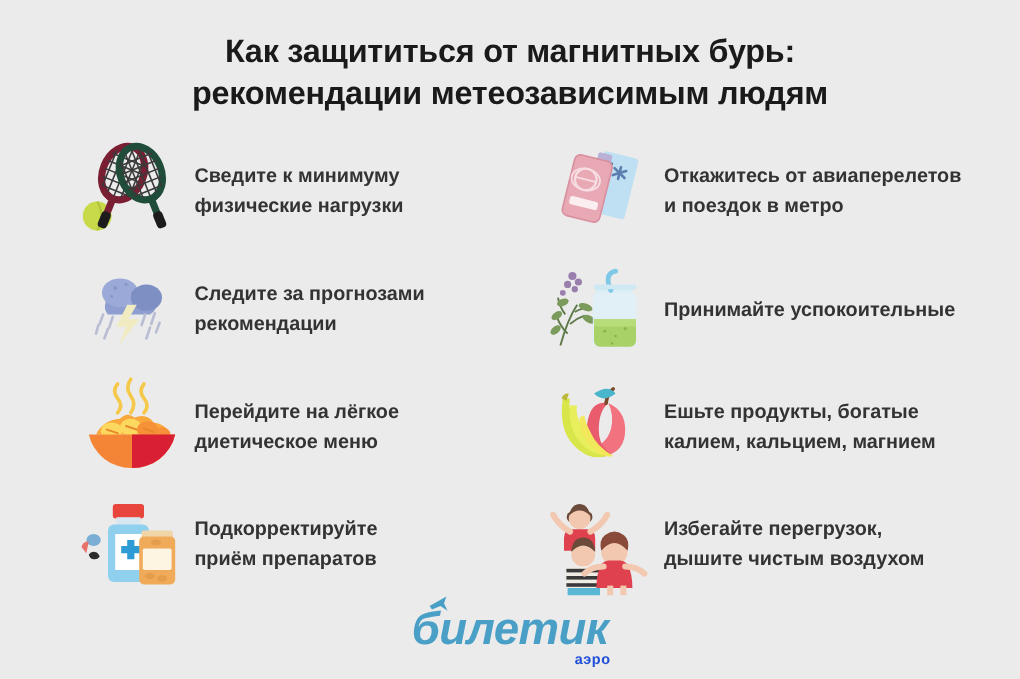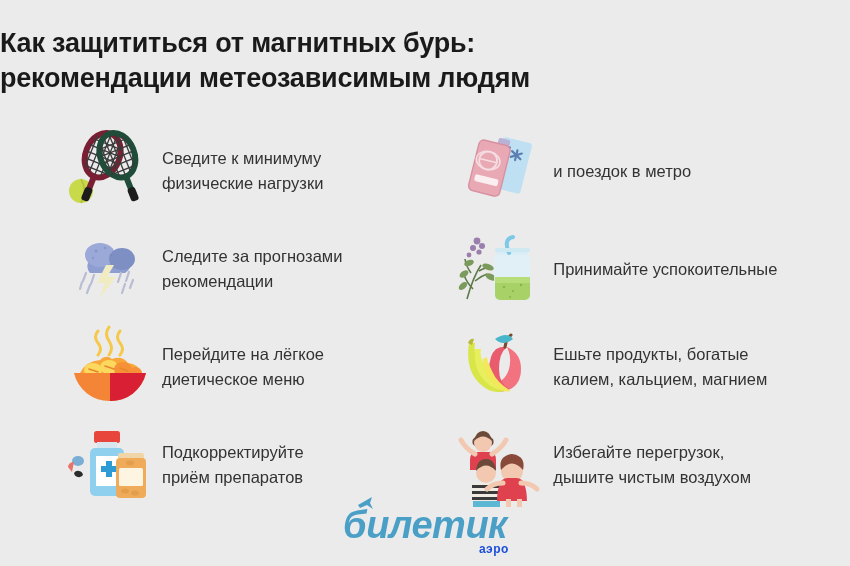--- a/index.html
+++ b/index.html
@@ -13,36 +13,38 @@
   #page {
     position: relative;
     width: 850px; height: 566px;
     background: #ebebeb;
   }
 
   
   .title-block {
     position: absolute;
     top: 26px; left: 0; right: 0;
+    text-align: center;
   }
   .title-line {
     color: #1a1a1a;
     font-weight: bold;
     font-size: 27px;
     line-height: 35px;
     letter-spacing: -0.2px;
     white-space: nowrap;
   }
 
   
   .columns {
     position: absolute;
-    top: 122px; left: 0;
+    top: 111px; left: 0;
     width: 830px;
     display: flex;
+    font-weight: bold;
   }
   .col { width: 425px; }
   .col-left  { padding-left: 62px; }
   .col-right { padding-left: 38px; }
 
   .tip {
     display: flex;
     align-items: center;
     height: 98px;
   }
@@ -271,20 +273,21 @@
               </g>
               <rect x="18" y="16" width="32" height="52" rx="5" fill="#e8a9b4"></rect>
               <rect x="18" y="16" width="32" height="52" rx="5" fill="none" stroke="#d890a0" stroke-width="1.4"></rect>
               <circle cx="31" cy="35" r="9" fill="none" stroke="#f6dde2" stroke-width="1.8"></circle>
               <path d="M22 35 h18 M31 26 a12 9 0 0 1 0 18 a12 9 0 0 1 0 -18" fill="none" stroke="#f6dde2" stroke-width="1.5"></path>
               <rect x="22" y="51" width="24" height="7" rx="2" fill="#fbeef1"></rect>
             </g>
           </svg>
         </div>
         <div class="tip-text">
+          <span>Откажитесь от авиаперелетов</span>
           <span class="l2">и поездок в метро</span>
         </div>
       </div>
 
       <div class="tip">
         <div class="tip-icon">
           <svg class="icon-svg" width="92" height="84" viewBox="0 0 92 84">
             <g stroke="#5f7a4a" stroke-width="1.6" fill="none">
               <path d="M12 72 q6 -22 14 -34"></path>
               <path d="M18 62 q-6 -6 -9 -14 M20 54 q6 -5 12 -7 M16 46 q-5 -7 -6 -14 M24 44 q7 -4 12 -3"></path>

